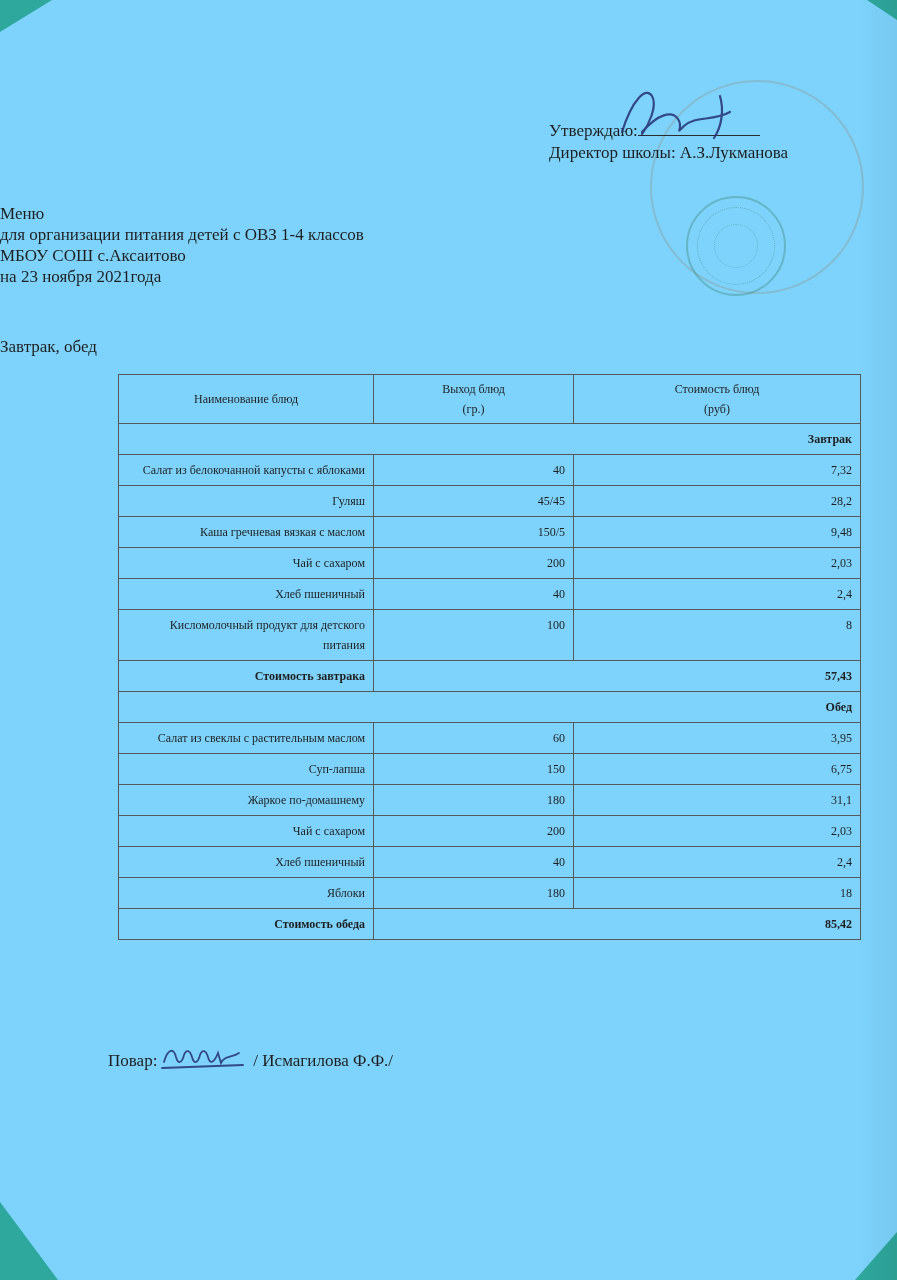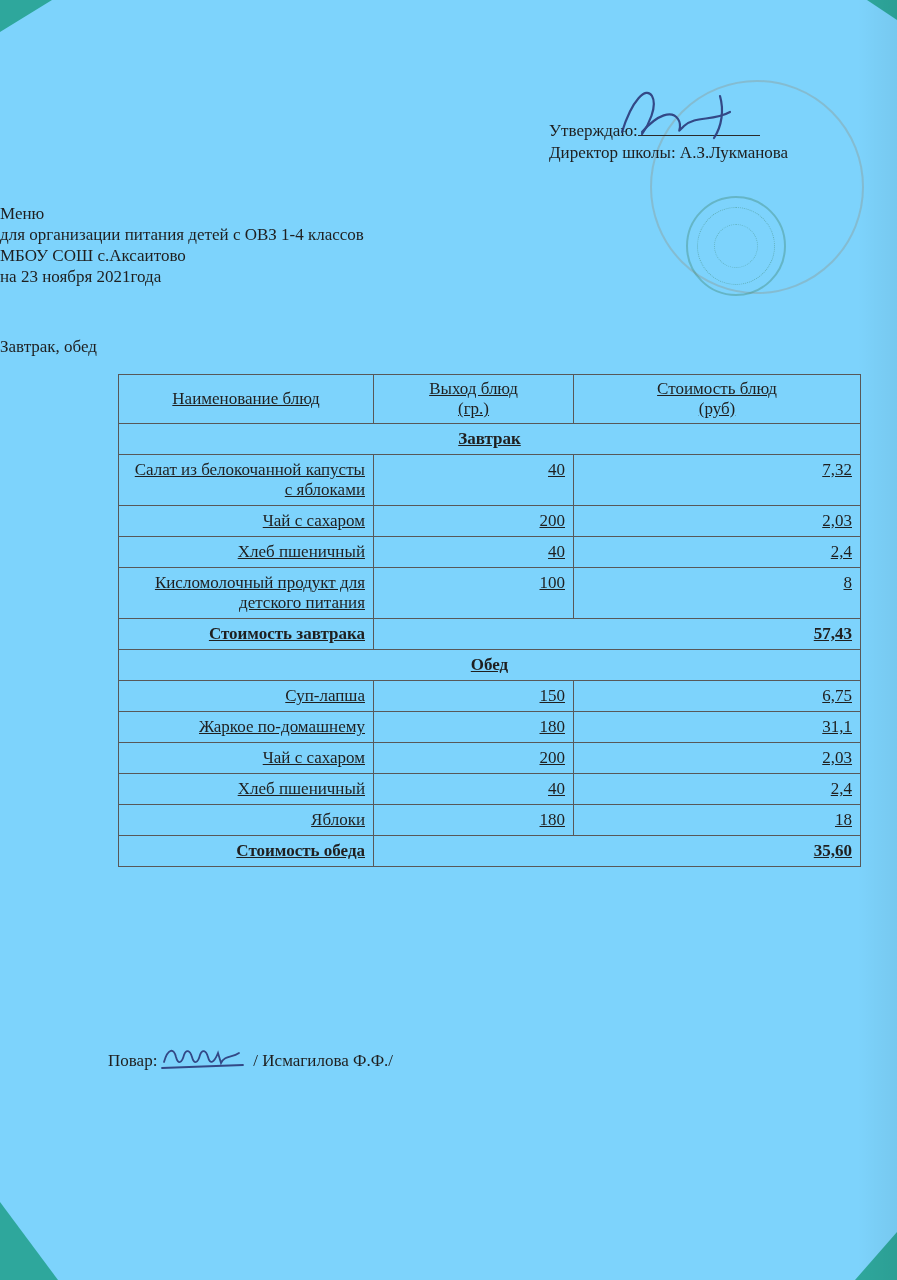--- a/index.html
+++ b/index.html
@@ -59,33 +59,32 @@
     position:absolute; left:0; top:203px; width:897px;
     text-align:left; font-size:17px; line-height:21px;
   }
   .subtitle {
     position:absolute; left:0; top:337px; width:897px;
     text-align:left; font-size:17px; font-weight:normal;
   }
 
   .menu-table {
     position:absolute; left:118px; top:374px; width:742px;
-    border-collapse:collapse; font-size:17px; line-height:20px;
+    border-collapse:collapse; font-size:12px; line-height:20px;
     table-layout:fixed;
-    text-decoration:underline;
   }
   .menu-table th, .menu-table td {
     border:1px solid #585858;
     padding:5px 8px;
     vertical-align:top;
     text-align:right;
     font-weight:normal;
   }
   .menu-table th { text-align:center; padding:4px 6px; }
-  .section-row td { text-align:center; font-weight:bold; }
+  .section-row td { font-weight:bold; }
   .total-row td { font-weight:bold; }
   .total-label { text-align:center;margin-top:9px; }
   .total-value { padding-left:352px !important; }
 
   .cook-line {
     position:absolute; left:108px; top:1042px;
     font-size:17px; line-height:24px;
   }
   .cook-line svg { vertical-align:-8px; margin:0 2px 0 2px; }
 </style>
@@ -147,20 +146,30 @@
       <tr class="section-row">
         <td colspan="3">Завтрак</td>
       </tr>
 
       <tr>
         <td>Салат из белокочанной капусты с яблоками</td>
         <td>40</td>
         <td>7,32</td>
       </tr>
       <tr>
+        <td>Гуляш</td>
+        <td>45/45</td>
+        <td>28,2</td>
+      </tr>
+      <tr>
+        <td>Каша гречневая вязкая  с маслом</td>
+        <td>150/5</td>
+        <td>9,48</td>
+      </tr>
+      <tr>
         <td>Чай с сахаром</td>
         <td>200</td>
         <td>2,03</td>
       </tr>
       <tr>
         <td>Хлеб пшеничный</td>
         <td>40</td>
         <td>2,4</td>
       </tr>
       <tr>
@@ -172,20 +181,25 @@
       <tr class="total-row">
         <td class="total-label">Стоимость завтрака</td>
         <td class="total-value" colspan="2">57,43</td>
       </tr>
 
       <tr class="section-row">
         <td colspan="3">Обед</td>
       </tr>
 
       <tr>
+        <td>Салат из свеклы с растительным маслом</td>
+        <td>60</td>
+        <td>3,95</td>
+      </tr>
+      <tr>
         <td>Суп-лапша</td>
         <td>150</td>
         <td>6,75</td>
       </tr>
       <tr>
         <td>Жаркое по-домашнему</td>
         <td>180</td>
         <td>31,1</td>
       </tr>
       <tr>
@@ -199,21 +213,21 @@
         <td>2,4</td>
       </tr>
       <tr>
         <td>Яблоки</td>
         <td>180</td>
         <td>18</td>
       </tr>
 
       <tr class="total-row">
         <td class="total-label">Стоимость обеда</td>
-        <td class="total-value" colspan="2">35,60</td>
+        <td class="total-value" colspan="2">85,42</td>
       </tr>
     </tbody>
   </table>
 
   <div class="cook-line">
     <span>Повар:</span><svg width="92" height="32" viewBox="0 0 92 32">
       <g fill="none" stroke="#2b3a7a" stroke-width="1.8" stroke-linecap="round" opacity="0.9">
         <path d="M5 20 C 9 6, 15 6, 17 15 C 19 23, 23 21, 25 13 C 27 7, 31 8, 33 15 C 35 23, 39 21, 41 13 C 43 7, 47 8, 49 15 C 51 23, 55 21, 59 11 L 62 21 C 66 13, 73 16, 80 11"></path>
         <path d="M3 26 L 84 23"></path>
       </g>

